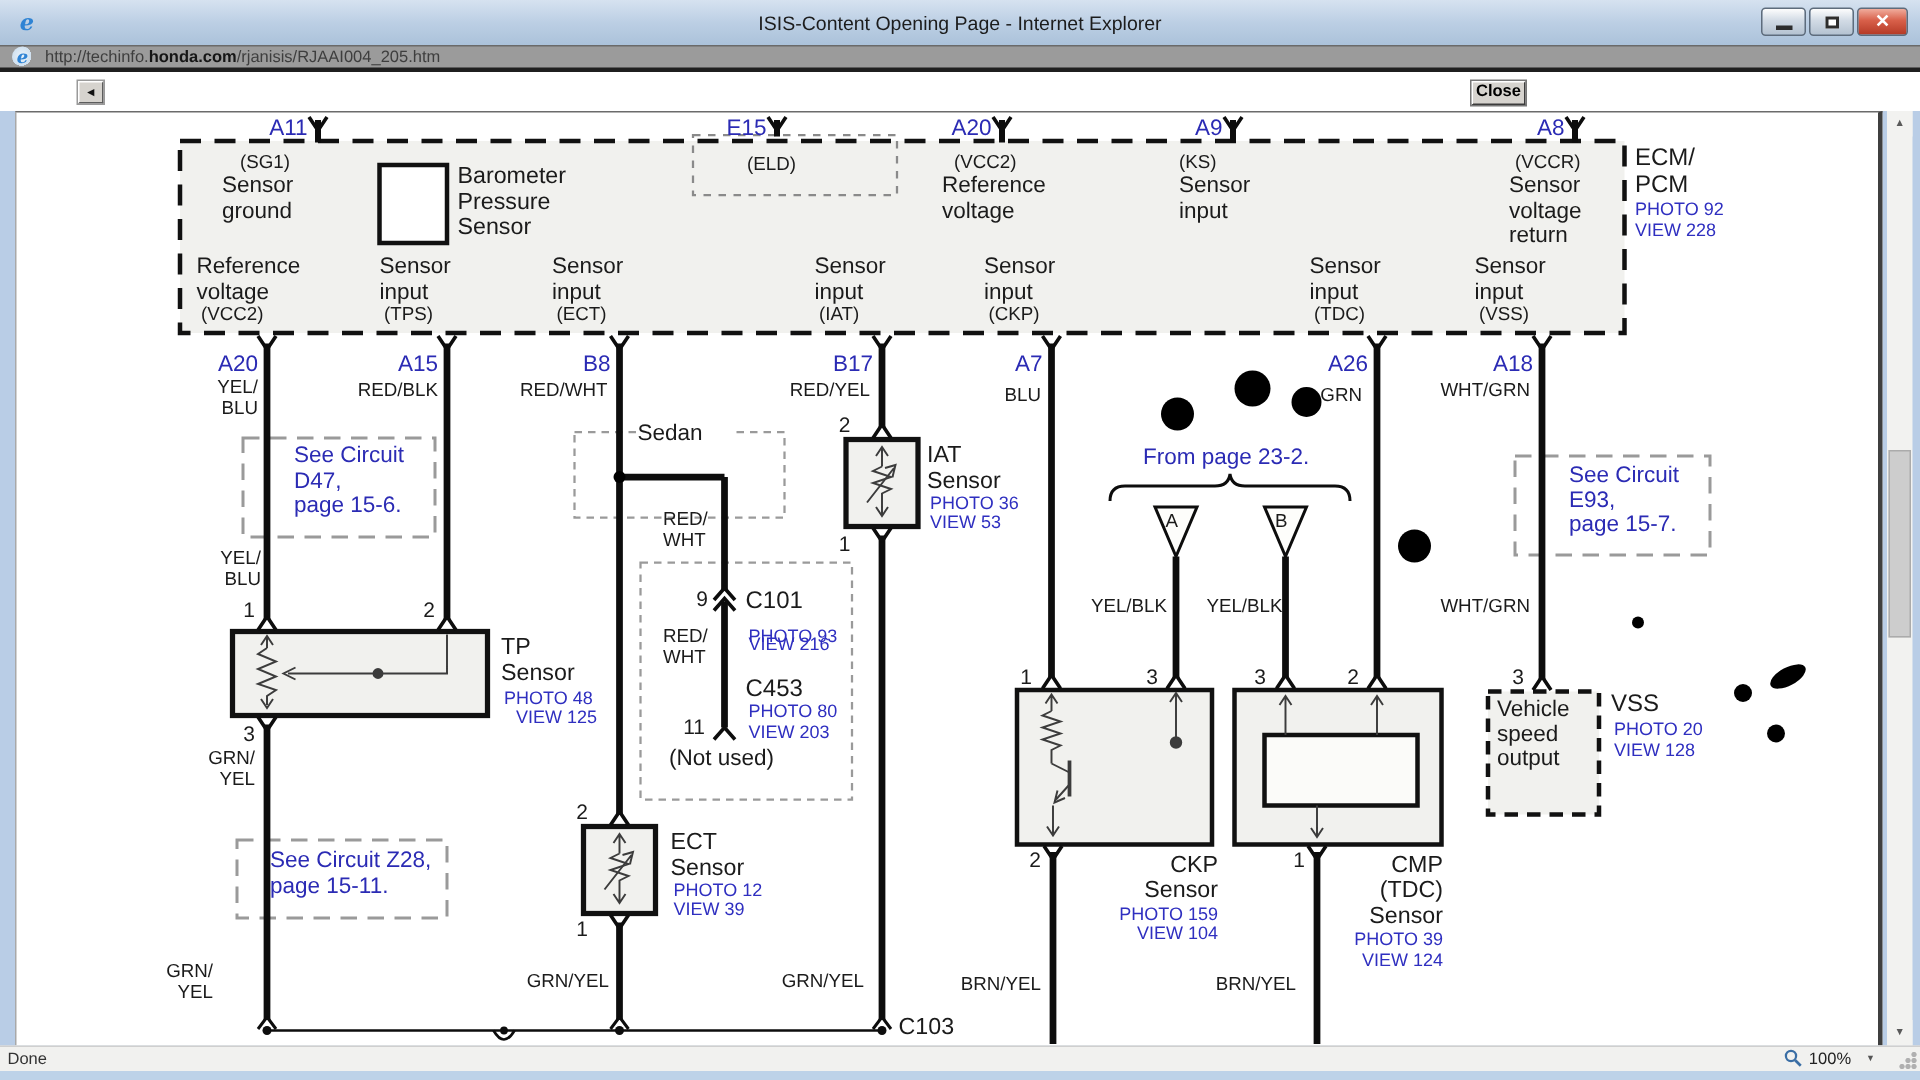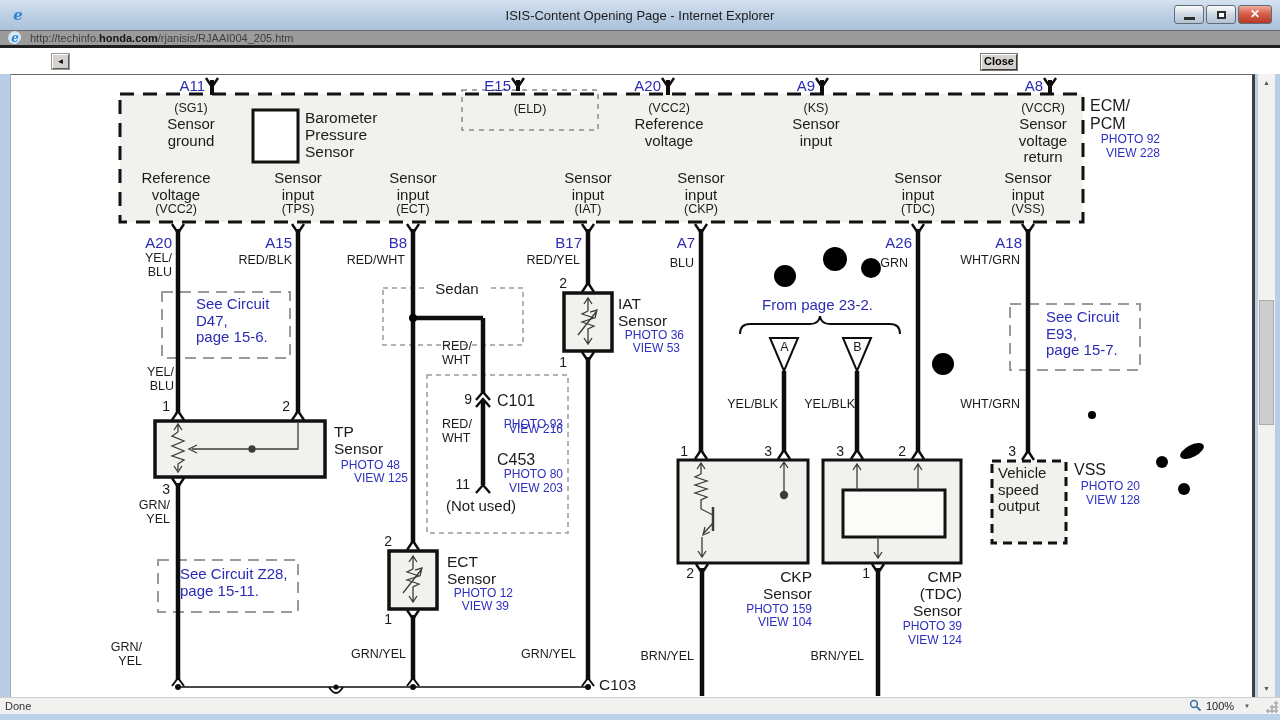--- a/index.html
+++ b/index.html
@@ -61,22 +61,22 @@
                radial-gradient(circle at 10px 10px,#b0b0b0 1.5px,transparent 2px); }
   .bottomstrip { position:absolute; left:0; top:714px; width:1280px; height:6px; background:#bdd2e8; }
 
   
   svg.diag { position:absolute; left:0; top:0; width:1280px; height:720px; }
   .lbl { position:absolute; font-size:15px; line-height:1.1; color:#1b1b1b; white-space:pre-line; }
   .big { font-size:15.5px; } .idtxt { font-size:16px; }
   .sub { font-size:12.5px; } .wire { font-size:12.5px; }
   .num { font-size:14px; }
   .blue { color:#2b2bb4; }
-  .link { font-size:12px; color:#2f2fc0;text-align:right; }
-  .ctr { text-align:center; } .rt { text-align:right; }
+  .link { font-size:12px; color:#2f2fc0; }
+  .ctr { text-align:left; } .rt { text-align:right; }
   .whitebg { background:#fff; }
 </style>
 </head>
 <body>
 
 <div id="win">
 
   <div class="titlebar">
     <span class="ie-logo">e</span>
     <span class="title-text">ISIS-Content Opening Page - Internet Explorer</span>

